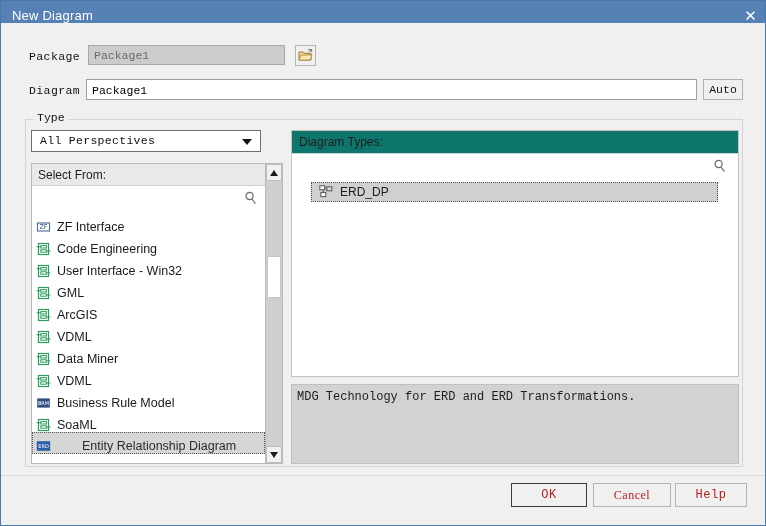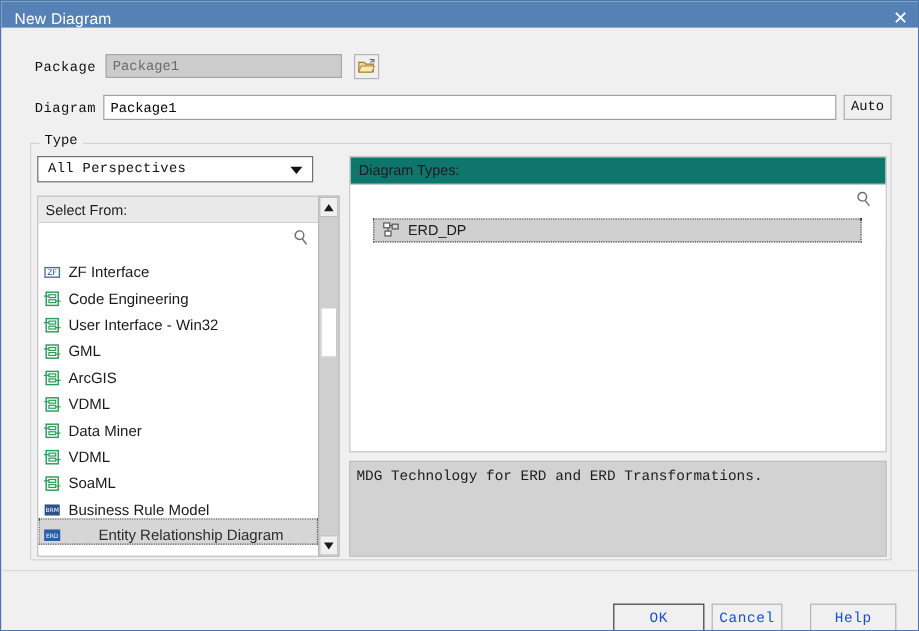--- a/index.html
+++ b/index.html
@@ -366,36 +366,36 @@
 
   
   #footer-sep {
     position: absolute;
     left: 0; top: 474px;
     width: 766px; height: 1px;
     background: #d9d9d9;
   }
   .dlg-btn {
     position: absolute;
-    top: 502px;
+    top: 482px;
     height: 24px;
     background: #f0f0f0;
     border: 1px solid #b4b4b4;
     box-sizing: border-box;
     font-family: "Liberation Mono", monospace;
     font-size: 12px;
-    color: #1d4ed8;
+    color: #b91c1c;
     text-align: center;
     line-height: 22px;
     cursor: pointer;
     user-select: none;
     letter-spacing: 0.5px;
   }
   #ok-btn { left: 510px; width: 76px; border: 1px solid #3c3c3c; }
-  #cancel-btn { left: 592px; width: 59px; }
+  #cancel-btn { left: 592px; width: 78px; font-family: Liberation Serif, serif; }
   #help-btn { left: 674px; width: 72px; }
 </style>
 </head>
 <body>
 
 <div id="dialog">
 
   <div id="titlebar">
     <div class="title-text">New Diagram</div>
     <div id="close-btn">✕</div>
@@ -509,34 +509,34 @@
               <rect x="2.5" y="1.5" width="10" height="11" fill="#ffffff" stroke="#2a9d5c" stroke-width="1.2"></rect>
               <rect x="4.8" y="3.6" width="5.6" height="2.4" fill="#ffffff" stroke="#2a9d5c" stroke-width="1"></rect>
               <rect x="4.8" y="7.8" width="5.6" height="2.4" fill="#ffffff" stroke="#2a9d5c" stroke-width="1"></rect>
               <line x1="0.6" y1="4.8" x2="4.8" y2="4.8" stroke="#2a9d5c" stroke-width="1"></line>
               <line x1="10.4" y1="9" x2="14.4" y2="9" stroke="#2a9d5c" stroke-width="1"></line>
             </svg></span>
           <span class="li-label">VDML</span>
         </div>
         <div class="list-item">
           <span class="icn"><svg width="15" height="14" viewBox="0 0 15 14">
-              <rect x="2.5" y="1.5" width="10" height="11" fill="#ffffff" stroke="#2a9d5c" stroke-width="1.2"></rect>
-              <rect x="4.8" y="3.6" width="5.6" height="2.4" fill="#ffffff" stroke="#2a9d5c" stroke-width="1"></rect>
-              <rect x="4.8" y="7.8" width="5.6" height="2.4" fill="#ffffff" stroke="#2a9d5c" stroke-width="1"></rect>
-              <line x1="0.6" y1="4.8" x2="4.8" y2="4.8" stroke="#2a9d5c" stroke-width="1"></line>
-              <line x1="10.4" y1="9" x2="14.4" y2="9" stroke="#2a9d5c" stroke-width="1"></line>
-            </svg></span>
-          <span class="li-label">SoaML</span>
-        </div>
-        <div class="list-item">
-          <span class="icn"><svg width="15" height="14" viewBox="0 0 15 14">
               <rect x="1.2" y="2.4" width="12.6" height="9.2" fill="#2f4f86"></rect>
               <text x="7.5" y="9" font-size="5" text-anchor="middle" font-family="DejaVu Sans, sans-serif" fill="#ffffff">BRM</text>
             </svg></span>
           <span class="li-label">Business Rule Model</span>
+        </div>
+        <div class="list-item">
+          <span class="icn"><svg width="15" height="14" viewBox="0 0 15 14">
+              <rect x="2.5" y="1.5" width="10" height="11" fill="#ffffff" stroke="#2a9d5c" stroke-width="1.2"></rect>
+              <rect x="4.8" y="3.6" width="5.6" height="2.4" fill="#ffffff" stroke="#2a9d5c" stroke-width="1"></rect>
+              <rect x="4.8" y="7.8" width="5.6" height="2.4" fill="#ffffff" stroke="#2a9d5c" stroke-width="1"></rect>
+              <line x1="0.6" y1="4.8" x2="4.8" y2="4.8" stroke="#2a9d5c" stroke-width="1"></line>
+              <line x1="10.4" y1="9" x2="14.4" y2="9" stroke="#2a9d5c" stroke-width="1"></line>
+            </svg></span>
+          <span class="li-label">SoaML</span>
         </div>
         <div class="list-item selected">
           <span class="icn"><svg width="15" height="14" viewBox="0 0 15 14">
               <rect x="0.8" y="2.2" width="13.4" height="9.6" fill="#2a5fa8"></rect>
               <text x="7.5" y="9" font-size="5" text-anchor="middle" font-family="DejaVu Sans, sans-serif" fill="#ffffff">ERD</text>
             </svg></span>
           <span class="li-label">Entity Relationship Diagram</span>
         </div>
         <div class="list-item">
           <span class="icn"><svg width="15" height="14" viewBox="0 0 15 14">

